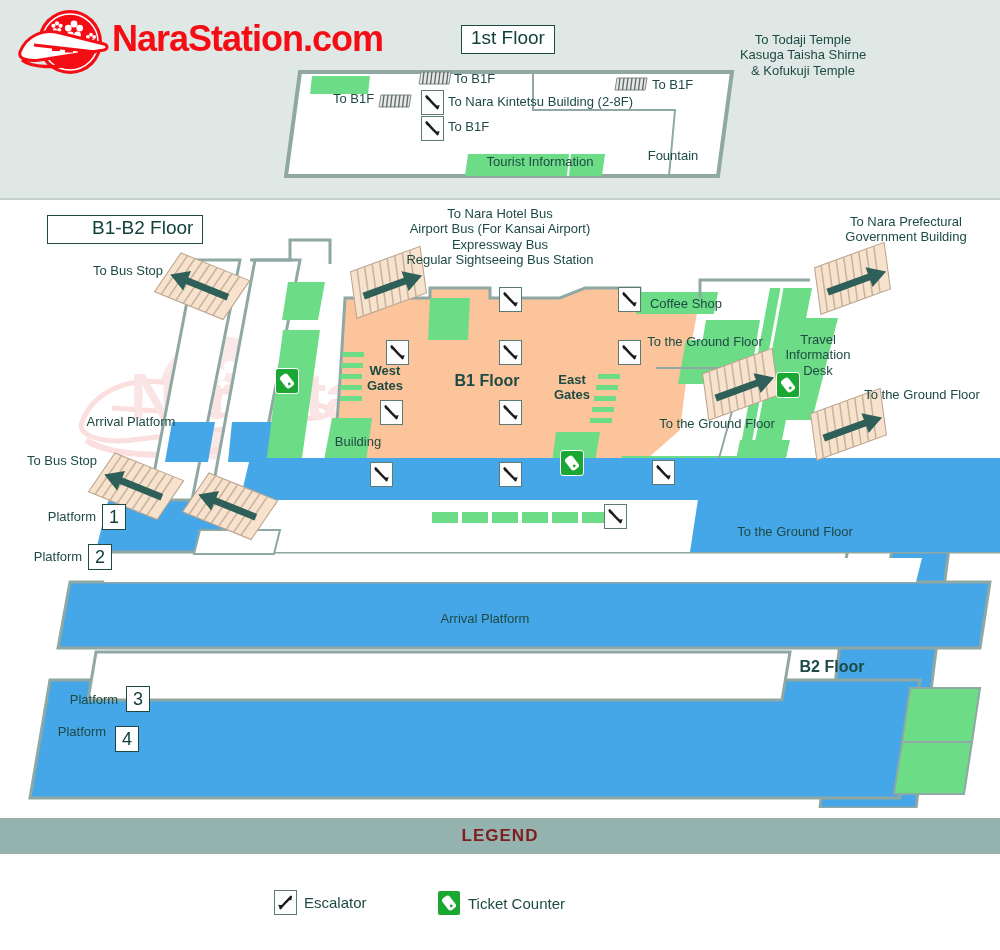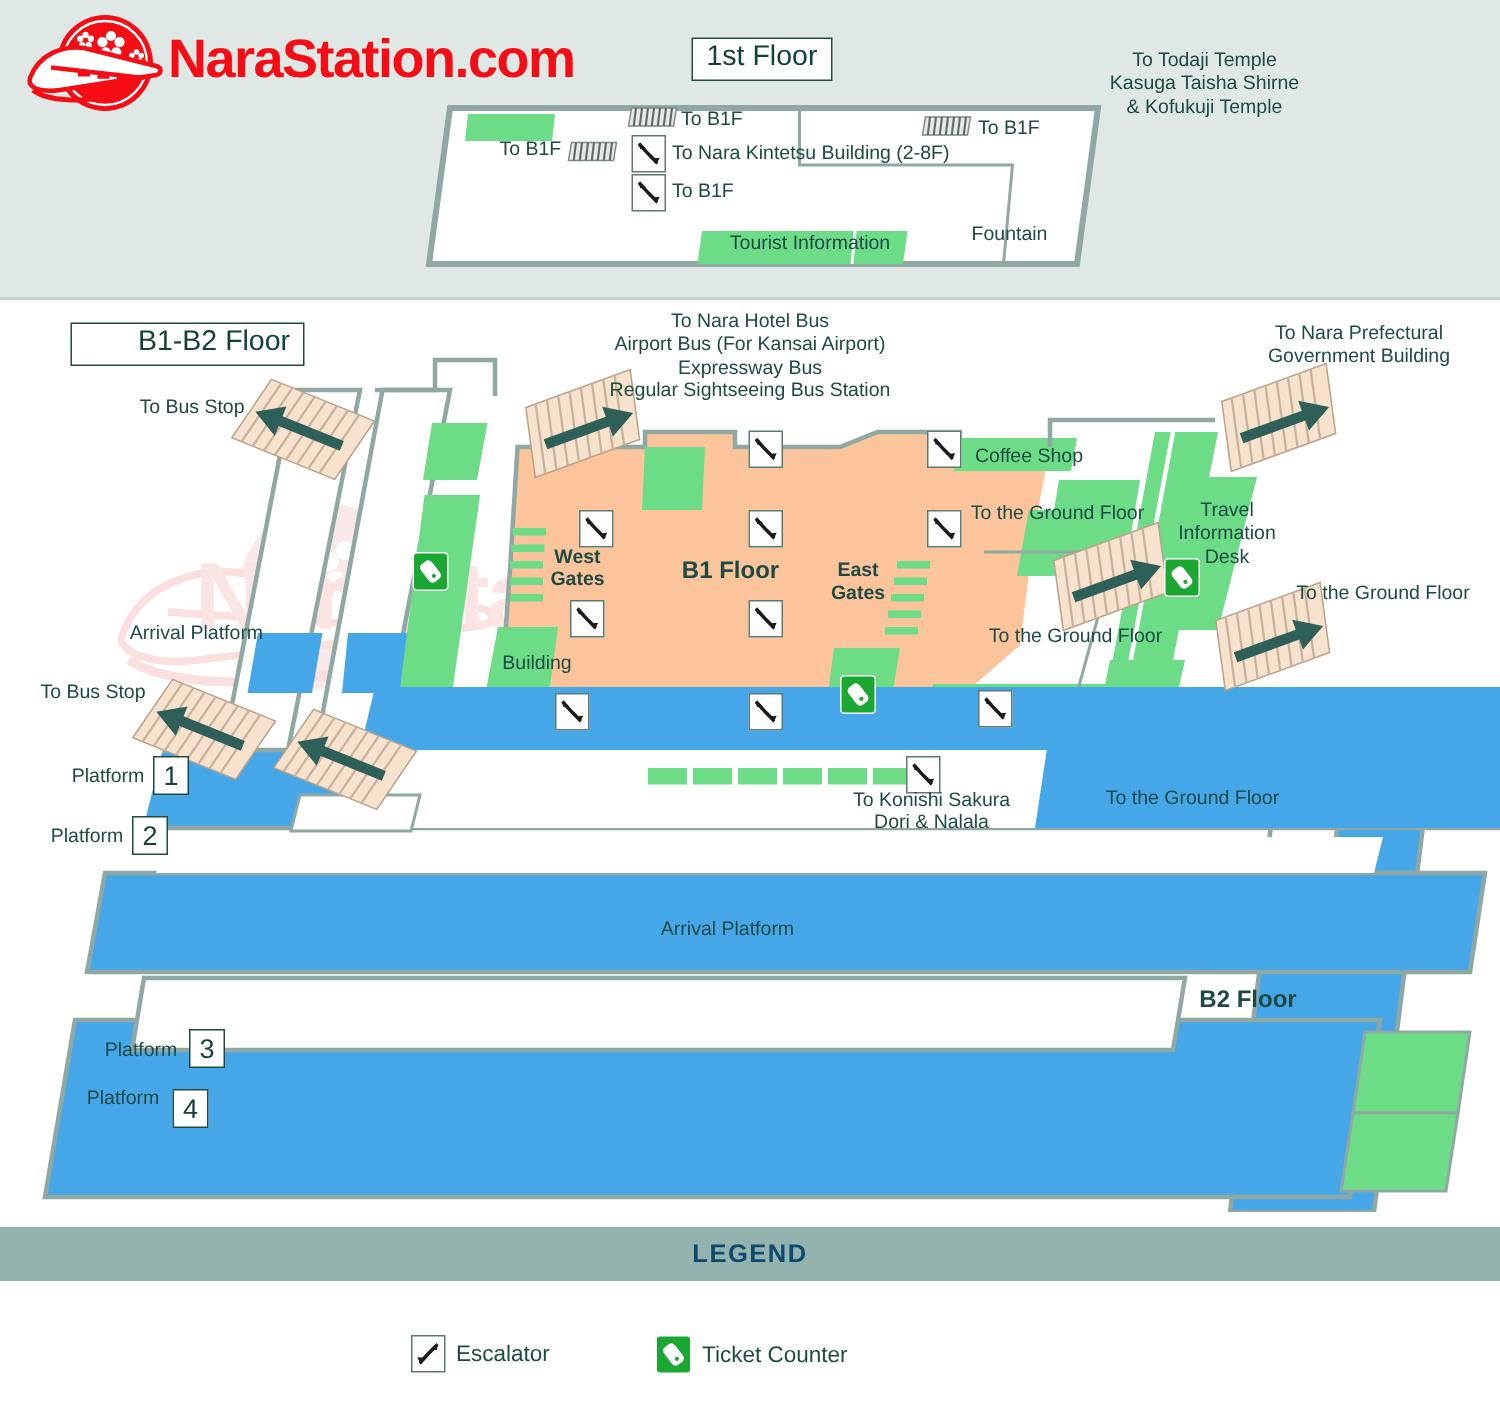--- a/index.html
+++ b/index.html
@@ -85,21 +85,21 @@
     border:1.5px solid #1d4a44;background:#ffffff;
     width:24px;height:26px;
     font-size:18px;line-height:25px;text-align:center;
     color:#12403a;box-sizing:border-box;
   }
 
   
   .legend-bar{
     position:absolute;left:0;top:818px;width:1000px;height:36px;
     background:#94b2ae;
-    color:#0c4a6e;font-size:17px;font-weight:bold;
+    color:#7f1d1d;font-size:17px;font-weight:bold;
     letter-spacing:1px;
     display:flex;align-items:center;justify-content:center;
   }
   .legend-items{position:absolute;left:0;top:880px;width:864px;height:60px;}
   .lg-item{position:absolute;display:flex;align-items:center;gap:7px;}
   .lg-label{font-size:15px;color:#1d4a44;white-space:nowrap;}
 
   
   .wm{position:absolute;pointer-events:none;}
   .wm-text{
@@ -666,22 +666,20 @@
 Gates</div>
   <div class="mtxt bold" style="left:545px;top:372px;width:54px;">East
 Gates</div>
   <div class="mtxt big" style="left:440px;top:372px;width:94px;">B1 Floor</div>
   <div class="mtxt" style="left:320px;top:434px;width:76px;">Building</div>
   <div class="mtxt" style="left:645px;top:296px;width:82px;">Coffee Shop</div>
   <div class="mtxt" style="left:782px;top:332px;width:72px;">Travel
 Information
 Desk</div>
 
-  <div class="mtxt" style="left:546px;top:525px;width:150px;">To Konishi Sakura
-Dori &amp; Nalala</div>
 
   <div class="mtxt" style="left:640px;top:334px;width:130px;">To the Ground Floor</div>
   <div class="mtxt" style="left:652px;top:416px;width:130px;">To the Ground Floor</div>
   <div class="mtxt" style="left:855px;top:387px;width:134px;">To the Ground Floor</div>
   <div class="mtxt" style="left:728px;top:524px;width:134px;">To the Ground Floor</div>
 
   <div class="mtxt" style="left:430px;top:611px;width:110px;">Arrival Platform</div>
   <div class="mtxt big" style="left:785px;top:658px;width:94px;">B2 Floor</div>
 
   <div class="mtxt" style="left:40px;top:509px;width:64px;">Platform</div>

